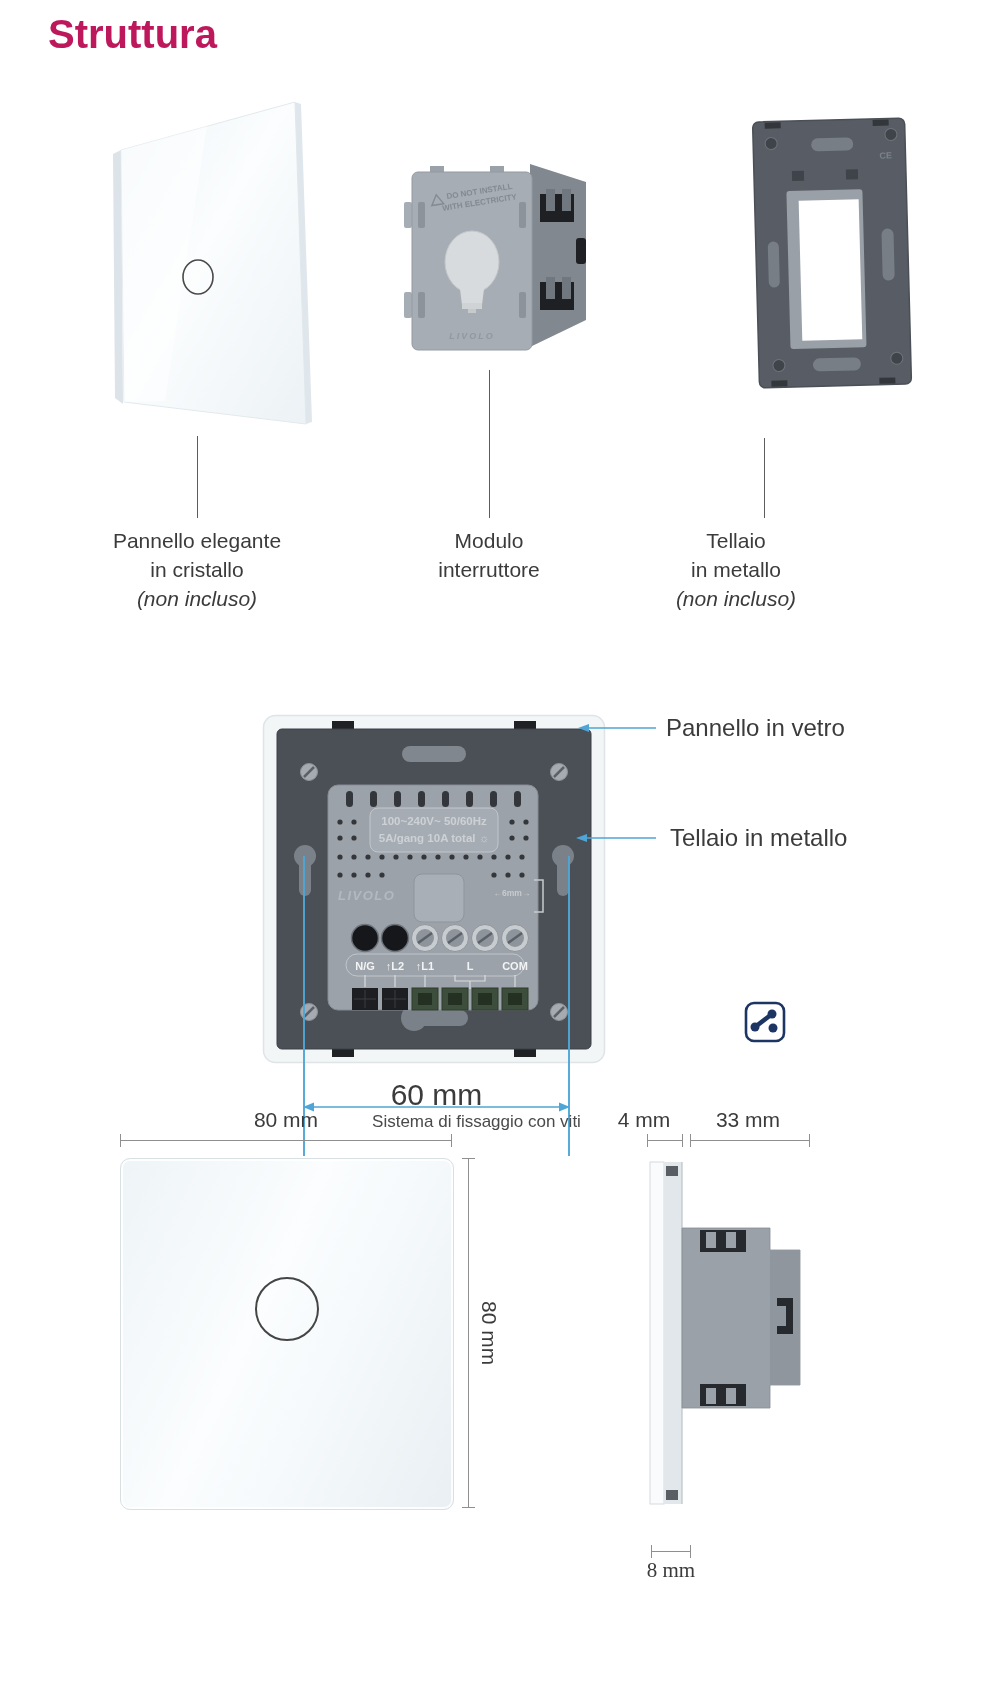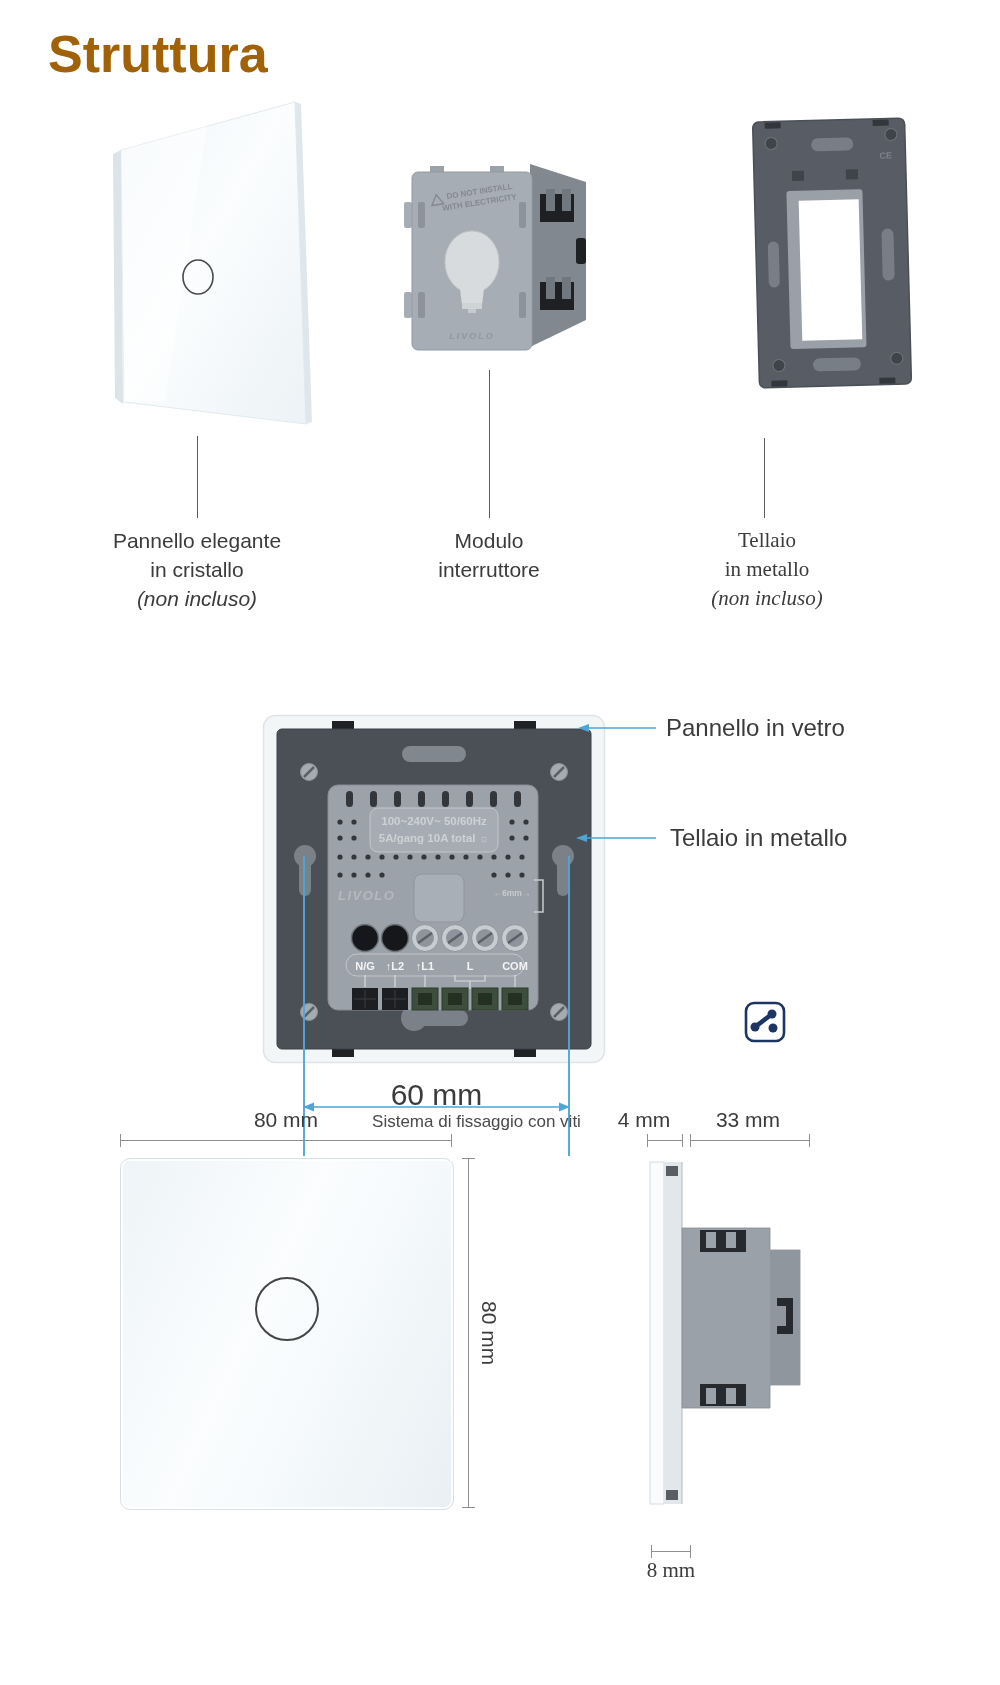--- a/index.html
+++ b/index.html
@@ -1,19 +1,19 @@
 <!DOCTYPE html>
 <html><head>
 <meta charset="utf-8">
 <style>
   html,body{margin:0;padding:0;background:#ffffff;}
   #canvas{position:relative;width:1000px;height:1685px;background:#ffffff;overflow:hidden;
           font-family:"Liberation Sans","DejaVu Sans",sans-serif;color:#3d3d3d;}
   .abs{position:absolute;}
-  #title{font-size:52px;font-weight:bold;color:#a16207;left:48px;top:24px;letter-spacing:0;}
+  #title{font-size:40px;font-weight:bold;color:#be185d;left:48px;top:12px;letter-spacing:0;}
   .connector{width:1px;background:#5c5c5c;}
   .comp-label{width:232px;text-align:center;font-size:21px;line-height:29px;color:#3b3b3b;}
   .comp-label .note{font-style:italic;}
   .callout-label{font-size:24px;color:#3b3b3b;line-height:32px;height:32px;white-space:nowrap;}
   .dim-label{font-size:21px;color:#3b3b3b;text-align:center;white-space:nowrap;}
   .dim-line-h{height:1px;background:#8f8f8f;}
   .dim-line-v{width:1px;background:#8f8f8f;}
   .tick-v{width:1px;height:13px;background:#8f8f8f;}
   .tick-h{width:13px;height:1px;background:#8f8f8f;}
   .blue-line{width:2px;background:rgba(79,165,214,0.95);}
@@ -108,21 +108,21 @@
   <div class="abs comp-label" style="left:81px;top:526px;">
     <div>Pannello elegante</div>
     <div>in cristallo</div>
     <div class="note">(non incluso)</div>
   </div>
   <div class="abs comp-label" style="left:373px;top:526px;">
     <div>Modulo</div>
     <div>interruttore</div>
     <div class="note"></div>
   </div>
-  <div class="abs comp-label" style="left:651px;top:526px;font-family:Liberation Serif, serif;">
+  <div class="abs comp-label" style="left:620px;top:526px;">
     <div>Tellaio</div>
     <div>in metallo</div>
     <div class="note">(non incluso)</div>
   </div>
 
   <svg class="abs" style="left:262px;top:714px;" width="344" height="350" viewBox="0 0 344 350">
     <rect x="1.5" y="1.5" width="341" height="347" rx="12" fill="#f3f6f7" stroke="#dee4e7" stroke-width="1.5"></rect>
     <rect x="70" y="7" width="22" height="9" fill="#1f2125"></rect>
       <rect x="252" y="7" width="22" height="9" fill="#1f2125"></rect>
     <rect x="70" y="334" width="22" height="9" fill="#1f2125"></rect>

